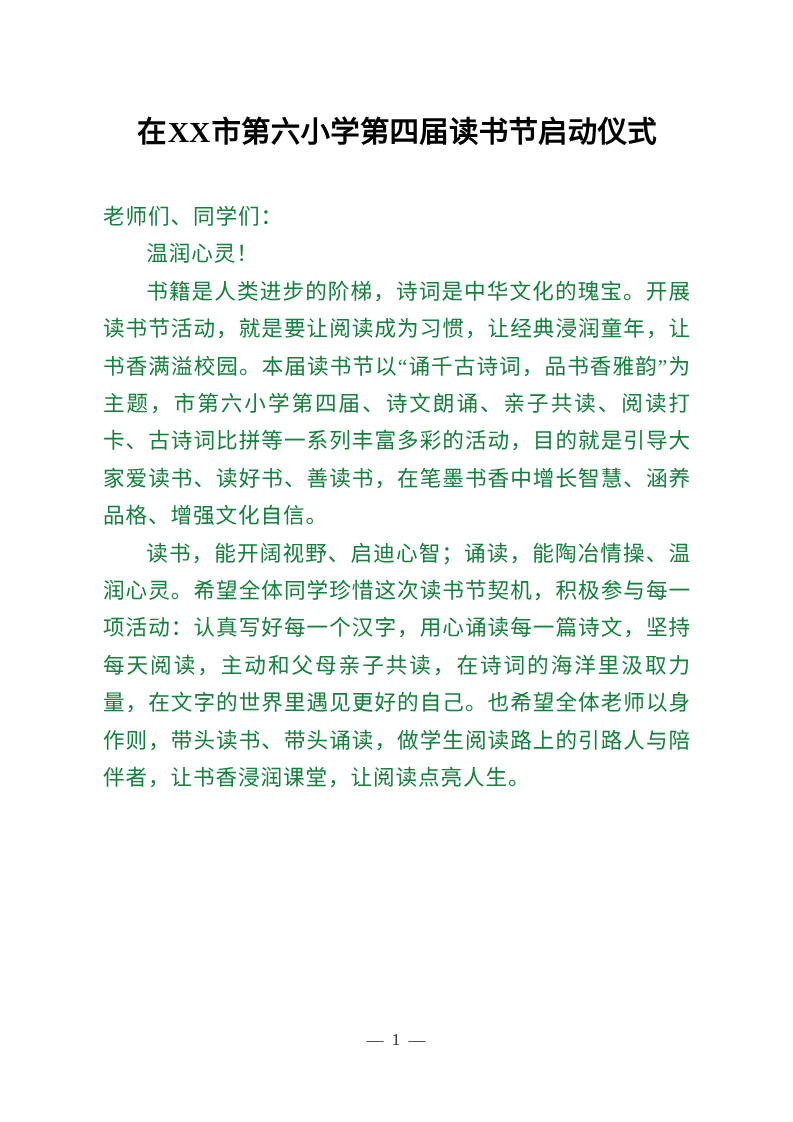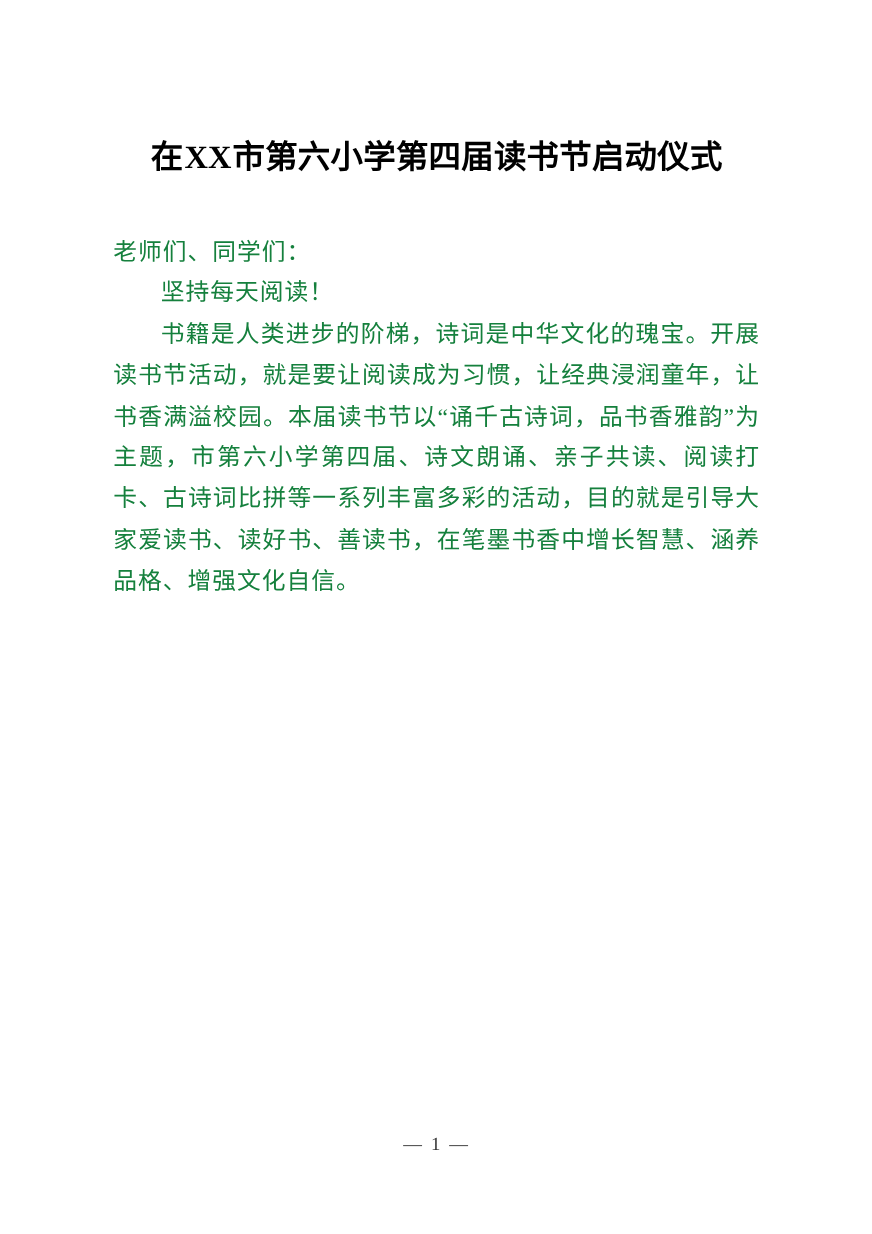--- a/index.html
+++ b/index.html
@@ -16,21 +16,21 @@
     background: #ffffff;
     box-sizing: border-box;
     overflow: hidden;
     font-family: "Liberation Serif", "DejaVu Serif", serif;
   }
 
   
   .content {
     position: absolute;
     left: 103px;
-    top: 16px;
+    top: 5px;
     width: 588px;
   }
 
   
   .doc-title {
     margin: 0;
     padding-top: 106px;
     font-family: "DejaVu Sans", "Liberation Sans", sans-serif;
     font-weight: 700;
     font-size: 29.5px;
@@ -99,25 +99,26 @@
 <div class="page">
 
   <div class="content">
 
     <h1 class="doc-title title"><span>在</span><span class="latin">XX</span><span>市第六小学第四届读书节启动仪式</span><br></h1>
 
     <div class="body-block">
 
       <p class="para noindent">老师们、同学们：</p>
 
-      <p class="para indent">坚持每天阅读！</p>
+      <p class="para indent">温润心灵！</p>
 
 
       <p class="para indent">书籍是人类进步的阶梯，诗词是中华文化的瑰宝。开展读书节活动，就是要让阅读成为习惯，让经典浸润童年，让书香满溢校园。本届读书节以“诵千古诗词，品书香雅韵”为主题，市第六小学第四届、诗文朗诵、亲子共读、阅读打卡、古诗词比拼等一系列丰富多彩的活动，目的就是引导大家爱读书、读好书、善读书，在笔墨书香中增长智慧、涵养品格、增强文化自信。</p>
 
+      <p class="para indent">读书，能开阔视野、启迪心智；诵读，能陶冶情操、温润心灵。希望全体同学珍惜这次读书节契机，积极参与每一项活动：认真写好每一个汉字，用心诵读每一篇诗文，坚持每天阅读，主动和父母亲子共读，在诗词的海洋里汲取力量，在文字的世界里遇见更好的自己。也希望全体老师以身作则，带头读书、带头诵读，做学生阅读路上的引路人与陪伴者，让书香浸润课堂，让阅读点亮人生。</p>
 
     </div>
   </div>
 
   <div class="page-footer">
     <span>— 1 —</span>
   </div>
 
 </div>
 

